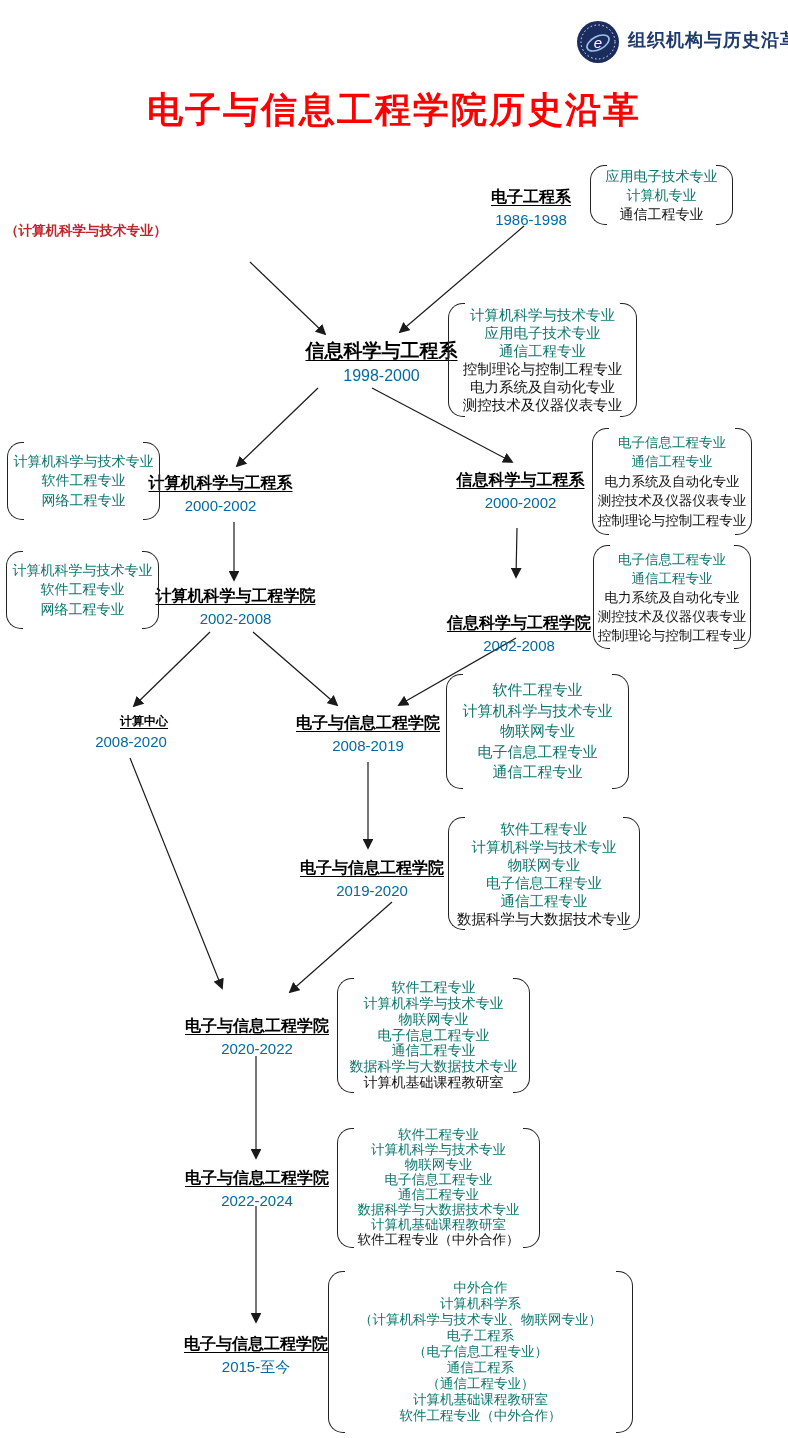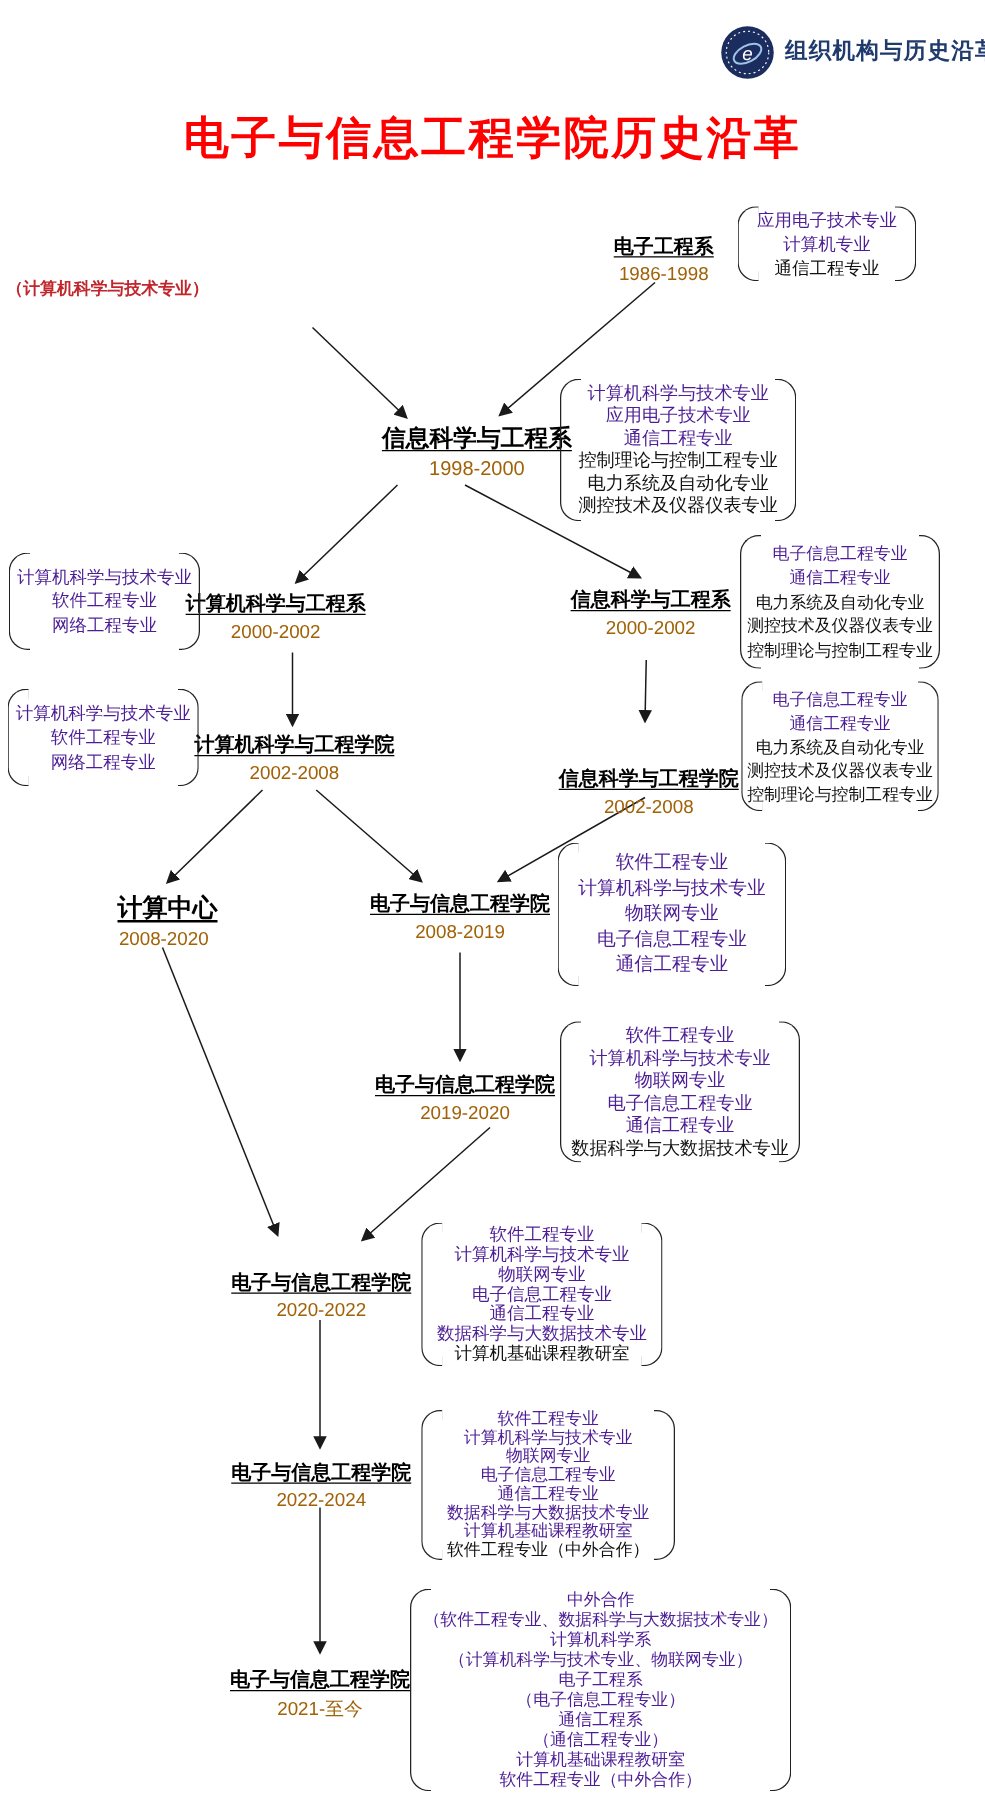--- a/index.html
+++ b/index.html
@@ -15,36 +15,36 @@
   }
   .logo{position:absolute;left:576px;top:20px;z-index:3;width:44px;height:44px;}
   
   .page-title{
     position:absolute;left:0;top:86px;width:100%;text-align:center;z-index:3;
     font-size:36px;font-weight:bold;color:#ff0000;letter-spacing:2px;
   }
   
   .node{position:absolute;text-align:center;z-index:2;white-space:nowrap;}
   .node .nm{font-weight:bold;text-decoration:underline;text-underline-offset:3px;color:#000;}
-  .node .pd{font-size:15px;margin-top:3px;color:#a16207;}
+  .node .pd{font-size:15px;margin-top:3px;color:#0369a1;}
   .prefix{
     position:absolute;z-index:2;color:#c0262b;font-size:13.5px;white-space:nowrap;
   }
   
   .bracket{
     position:absolute;z-index:2;display:flex;flex-direction:column;
     justify-content:center;align-items:center;text-align:center;
   }
   .bracket::before,.bracket::after{
     content:"";position:absolute;top:0;bottom:0;width:16px;border:1.6px solid #222;
   }
   .bracket::before{left:0;border-right:none;border-radius:15px 0 0 15px;}
   .bracket::after{right:0;border-left:none;border-radius:0 15px 15px 0;}
   .bline{white-space:nowrap;color:#111;}
-  .bline[data-color="red"]{color:#4c1d95;}
+  .bline[data-color="red"]{color:#0f766e;}
 </style>
 </head>
 <body>
 
 <div class="canvas">
 
   <svg class="arrow-layer" width="788" height="1438" viewBox="0 0 788 1438">
     <defs>
       <marker id="ah" markerWidth="9" markerHeight="9" refX="7.5" refY="4.5" orient="auto">
         <path d="M0,0 L9,4.5 L0,9 z" fill="#1a1a1a"></path>
@@ -105,21 +105,21 @@
     <div class="nm" style="font-size:16px;">计算机科学与工程学院</div>
     <div class="pd">2002-2008</div>
   </div>
 
   <div class="node" style="left:445px;top:585px;width:148px;">
     <div class="nm" style="font-size:16px;margin-top:28px;">信息科学与工程学院</div>
     <div class="pd">2002-2008</div>
   </div>
 
   <div class="node" style="left:94px;top:713px;width:74px;">
-    <div class="nm" style="font-size:20px;">计算中心</div>
+    <div class="nm" style="font-size:12px;text-align:right;">计算中心</div>
     <div class="pd">2008-2020</div>
   </div>
 
   <div class="node" style="left:293px;top:713px;width:150px;">
     <div class="nm" style="font-size:16px;">电子与信息工程学院</div>
     <div class="pd">2008-2019</div>
   </div>
 
   <div class="node" style="left:297px;top:858px;width:150px;">
     <div class="nm" style="font-size:16px;">电子与信息工程学院</div>
@@ -131,21 +131,21 @@
     <div class="pd">2020-2022</div>
   </div>
 
   <div class="node" style="left:183px;top:1168px;width:148px;">
     <div class="nm" style="font-size:16px;">电子与信息工程学院</div>
     <div class="pd">2022-2024</div>
   </div>
 
   <div class="node" style="left:182px;top:1334px;width:148px;">
     <div class="nm" style="font-size:16px;">电子与信息工程学院</div>
-    <div class="pd">2021-至今</div>
+    <div class="pd">2015-至今</div>
   </div>
 
   <div class="bracket" style="left:590px;top:165px;width:143px;height:60px;font-size:14px;line-height:19px;">
       <div class="bline" data-color="red">应用电子技术专业</div>
       <div class="bline" data-color="red">计算机专业</div>
       <div class="bline" data-color="black">通信工程专业</div>
     </div>
 
   <div class="bracket" style="left:448px;top:303px;width:189px;height:114px;font-size:14.5px;line-height:18px;">
       <div class="bline" data-color="red">计算机科学与技术专业</div>
@@ -217,21 +217,20 @@
       <div class="bline" data-color="red">物联网专业</div>
       <div class="bline" data-color="red">电子信息工程专业</div>
       <div class="bline" data-color="red">通信工程专业</div>
       <div class="bline" data-color="red">数据科学与大数据技术专业</div>
       <div class="bline" data-color="red">计算机基础课程教研室</div>
       <div class="bline" data-color="black">软件工程专业（中外合作）</div>
     </div>
 
   <div class="bracket" style="left:328px;top:1271px;width:305px;height:162px;font-size:13.5px;line-height:16.1px;">
       <div class="bline" data-color="red">中外合作</div>
-      <div class="bline" data-color="red">（软件工程专业、数据科学与大数据技术专业）</div>
       <div class="bline" data-color="red">计算机科学系</div>
       <div class="bline" data-color="red">（计算机科学与技术专业、物联网专业）</div>
       <div class="bline" data-color="red">电子工程系</div>
       <div class="bline" data-color="red">（电子信息工程专业）</div>
       <div class="bline" data-color="red">通信工程系</div>
       <div class="bline" data-color="red">（通信工程专业）</div>
       <div class="bline" data-color="red">计算机基础课程教研室</div>
       <div class="bline" data-color="red">软件工程专业（中外合作）</div>
     </div>
 

